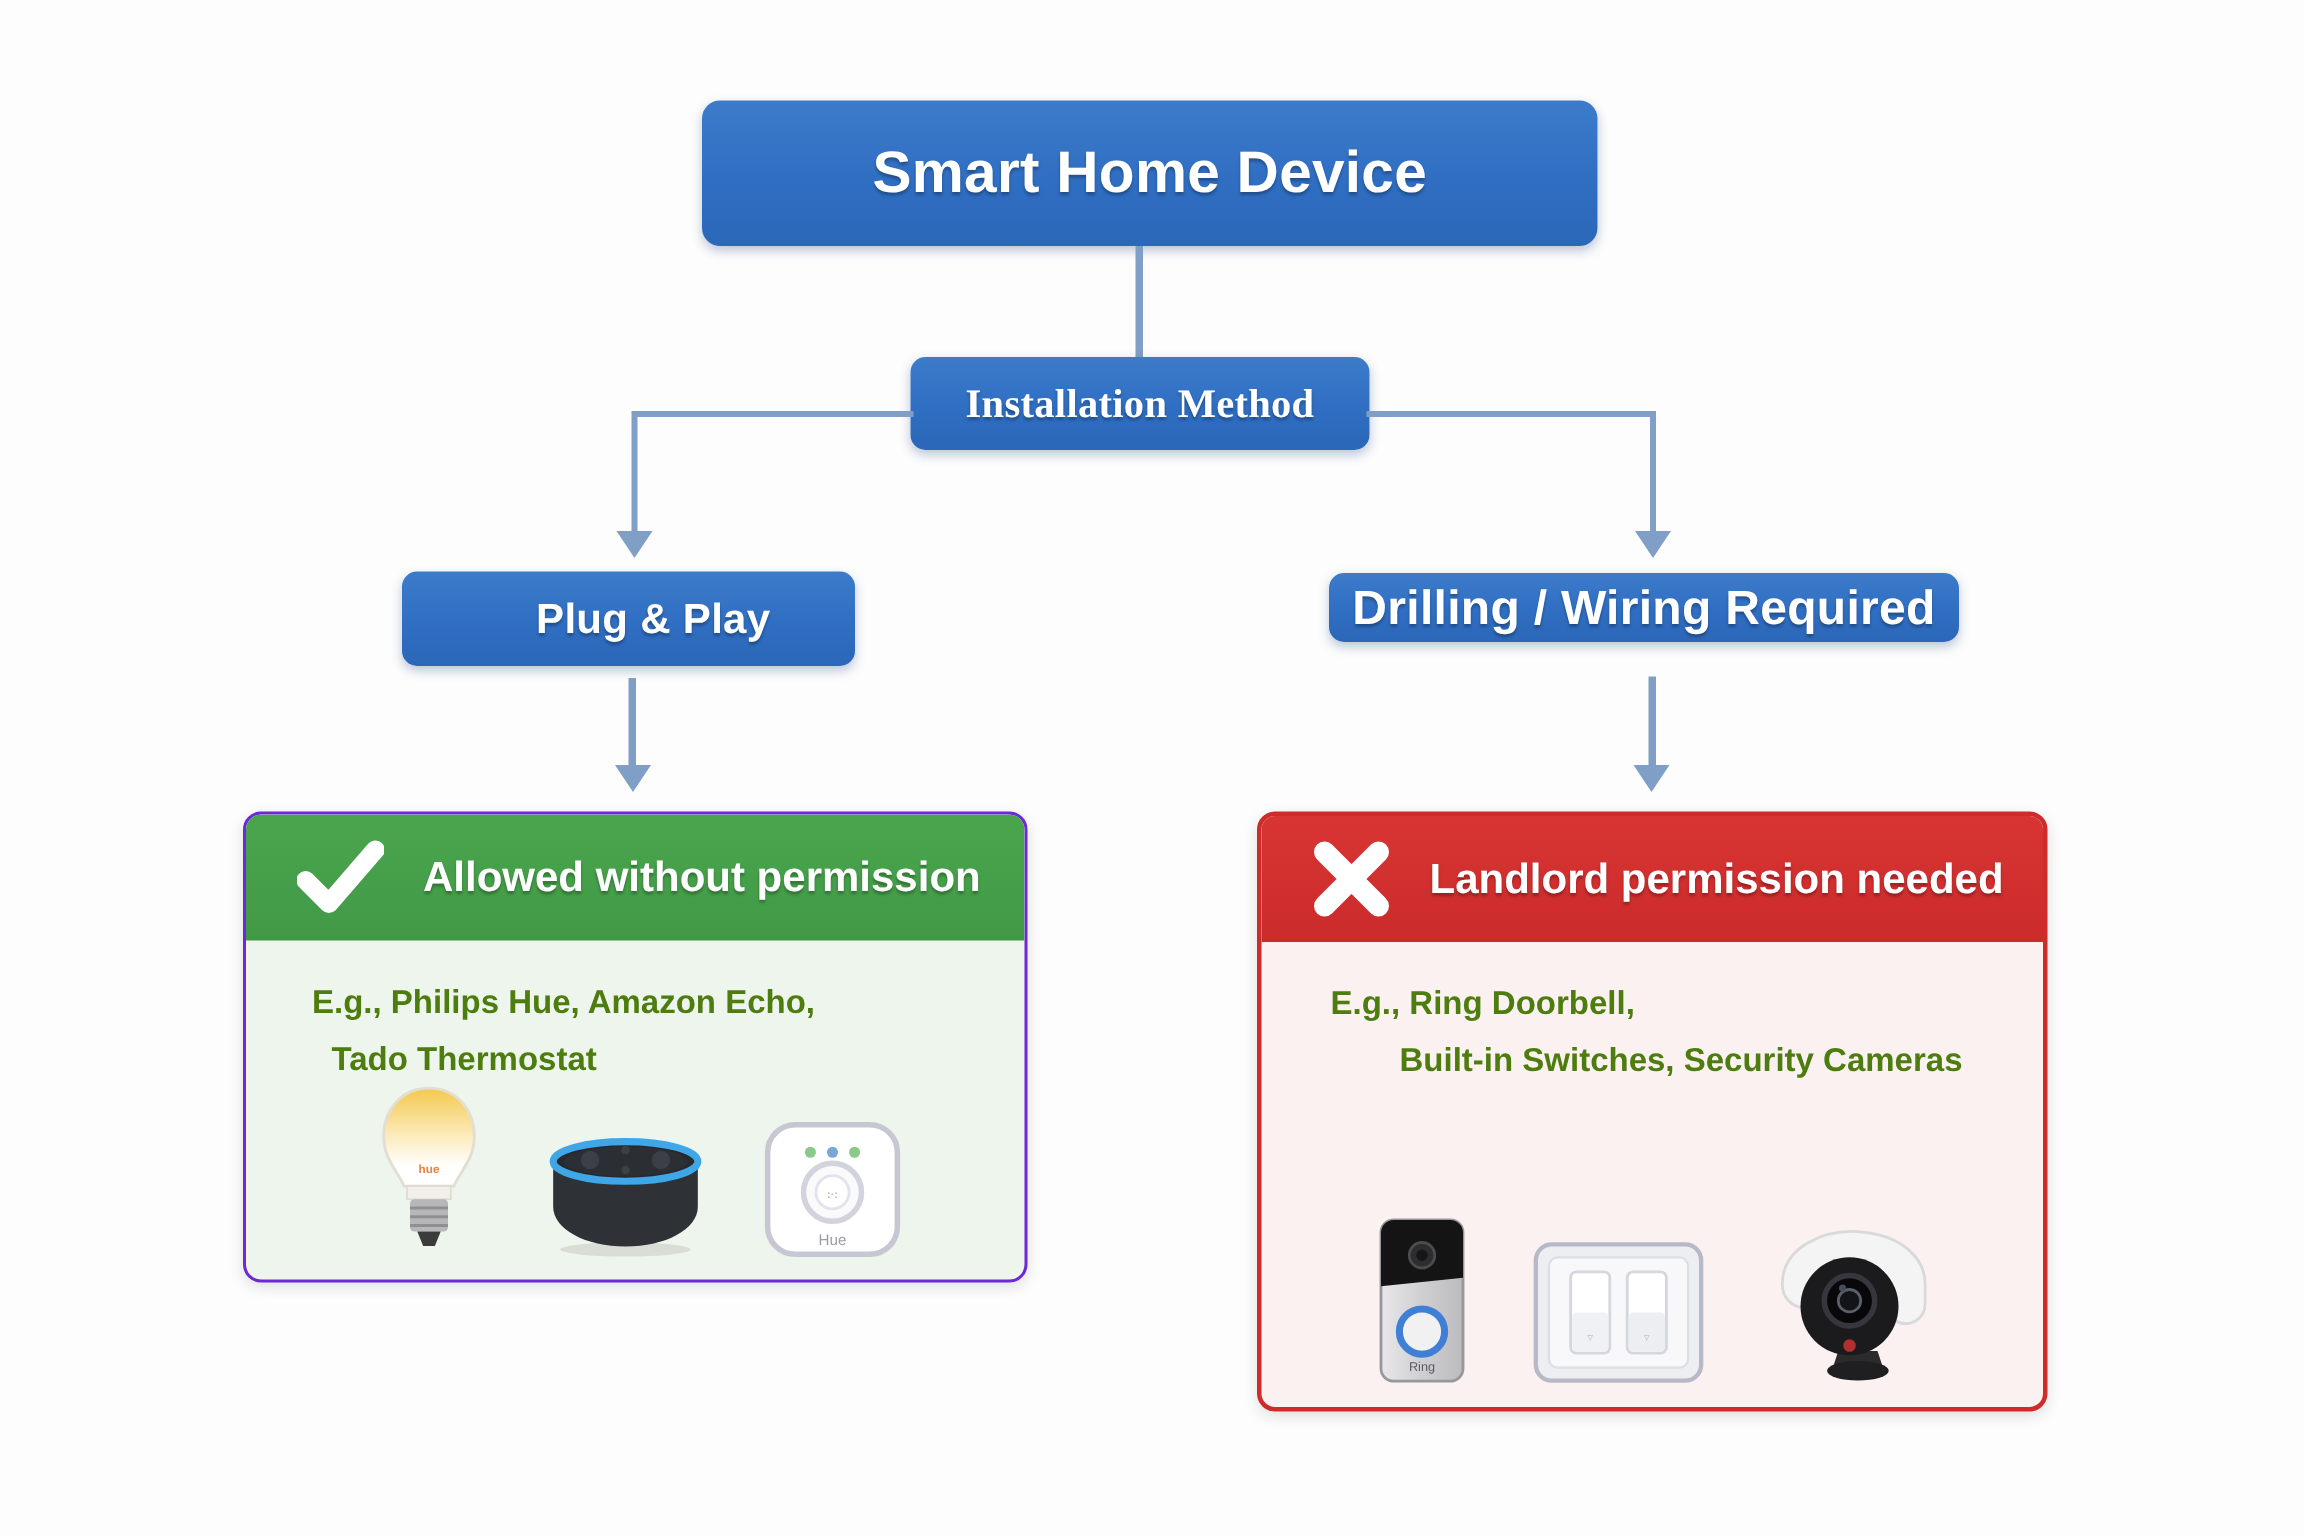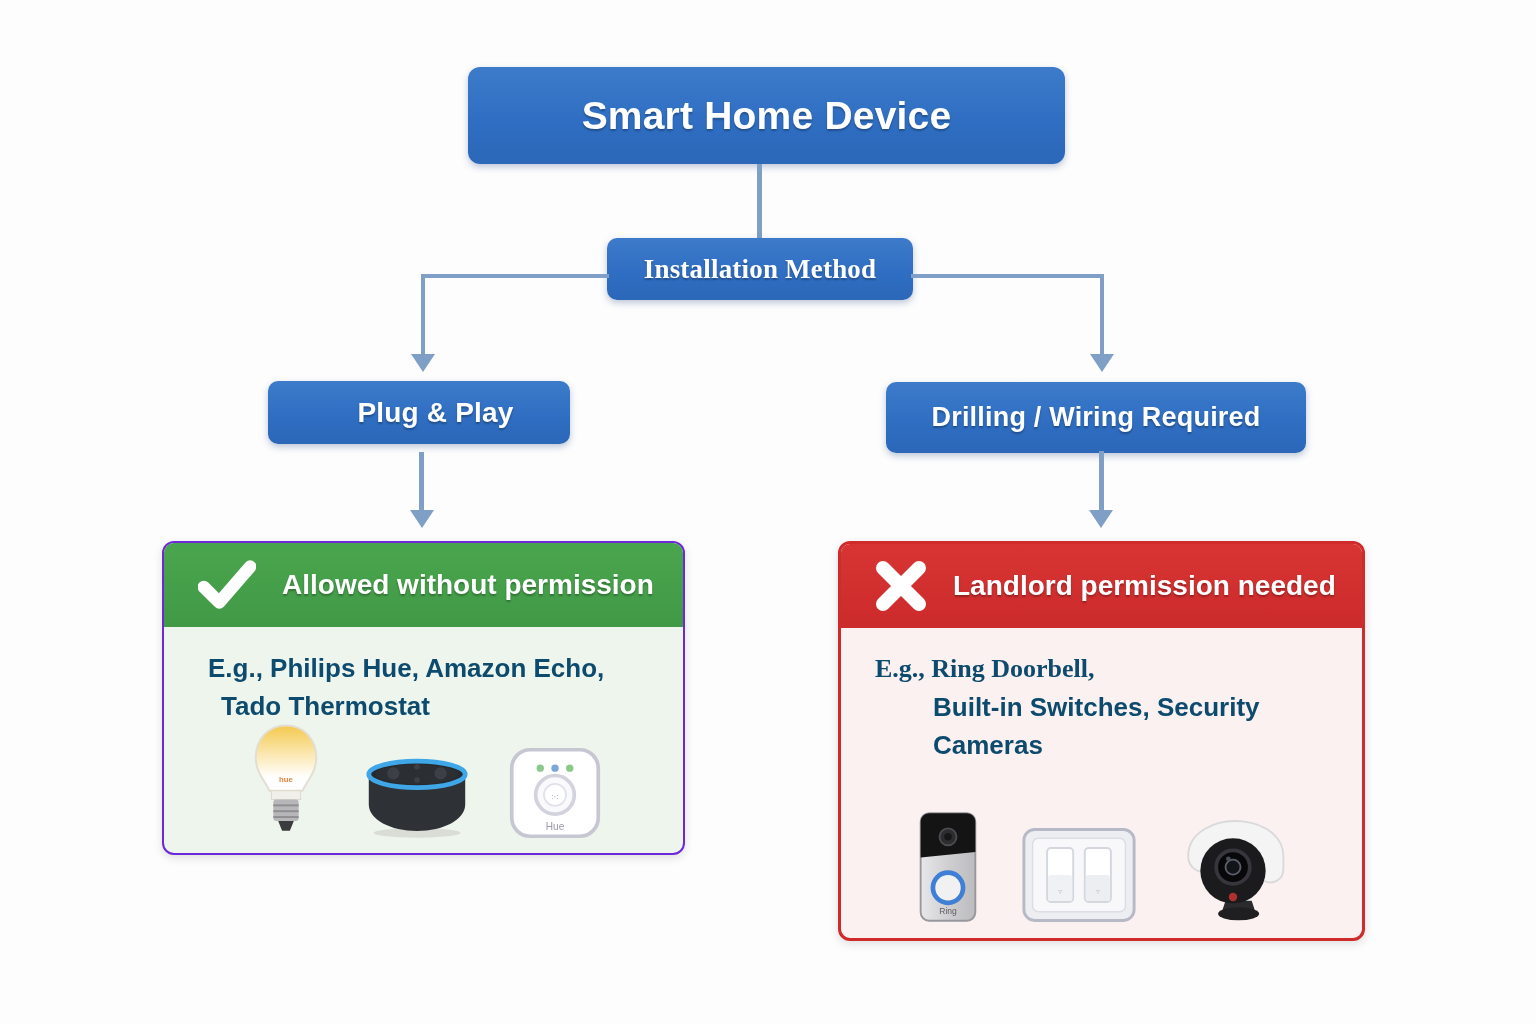--- a/index.html
+++ b/index.html
@@ -16,21 +16,21 @@
     background:linear-gradient(180deg,#3d7bca 0%,#2f6ec2 55%,#2c67b8 100%);
     color:#fff; font-weight:bold; border-radius:10px;
     box-shadow:0 3px 7px rgba(40,70,130,.30);
     text-shadow:0 2px 2px rgba(0,0,0,.28);
     letter-spacing:.2px;
     text-align:center;
   }
   .node-root       { left:468px; top:67px;  width:597px; height:97px; font-size:39px; border-radius:12px; }
   .node-decision   { left:607px; top:238px; width:306px; height:62px; font-size:27px;font-family:Liberation Serif, serif; }
   .node-branch-l   { left:268px; top:381px; width:302px; height:63px; font-size:28px;padding-left:33px; }
-  .node-branch-r   { left:886px; top:382px; width:420px; height:71px; font-size:27px; }
+  .node-branch-r   { left:886px; top:382px; width:420px; height:46px; font-size:32px; }
 
   
   .conn { position:absolute; background:#7f9fc6; }
   .conn-vroot   { left:757px;  top:164px; width:5px; height:74px; }
   .conn-hleft   { left:423px;  top:274px; width:186px; height:4px; }
   .conn-hright  { left:911px;  top:274px; width:191px; height:4px; }
   .conn-vleft   { left:421px;  top:274px; width:4px;  height:82px; }
   .conn-vright  { left:1100px; top:274px; width:4px;  height:82px; }
   .conn-vleft2  { left:419px;  top:452px; width:5px;  height:60px; }
   .conn-vright2 { left:1099px; top:451px; width:5px;  height:61px; }
@@ -53,24 +53,24 @@
   .card-denied  { left:838px; top:541px; width:527px; height:400px; border:3px solid #cf2b2b; background:#faf1f0; }
   .card-header {
     height:84px; display:flex; align-items:center; gap:26px; padding-left:34px;
     color:#fff; font-weight:bold; font-size:28px;
     text-shadow:0 2px 2px rgba(0,0,0,.28);
   }
   .card-allowed .card-header { background:linear-gradient(180deg,#4aa64e,#419946); }
   .card-denied  .card-header { background:linear-gradient(180deg,#d83434,#cc2b2b); }
   .status-icon { flex:0 0 auto; display:flex; }
   .card-body { padding:22px 0 0 0; position:relative; height:calc(100% - 84px); }
-  .example-line { color:#0c4a6e; font-weight:bold; font-size:26px; line-height:38px; }
+  .example-line { color:#4d7c0f; font-weight:bold; font-size:22px; line-height:38px; }
   .line1-allowed { padding-left:44px; }
   .line2-allowed { padding-left:57px; }
-  .line1-denied  { padding-left:34px;font-family:Liberation Serif, serif; }
+  .line1-denied  { padding-left:46px; }
   .line2-denied  { padding-left:92px; }
   .device-row {
     position:absolute; left:0; right:0; bottom:14px;
     display:flex; align-items:flex-end; justify-content:center; gap:40px;
   }
   .device { display:flex; }
 </style>
 </head>
 <body>
 

